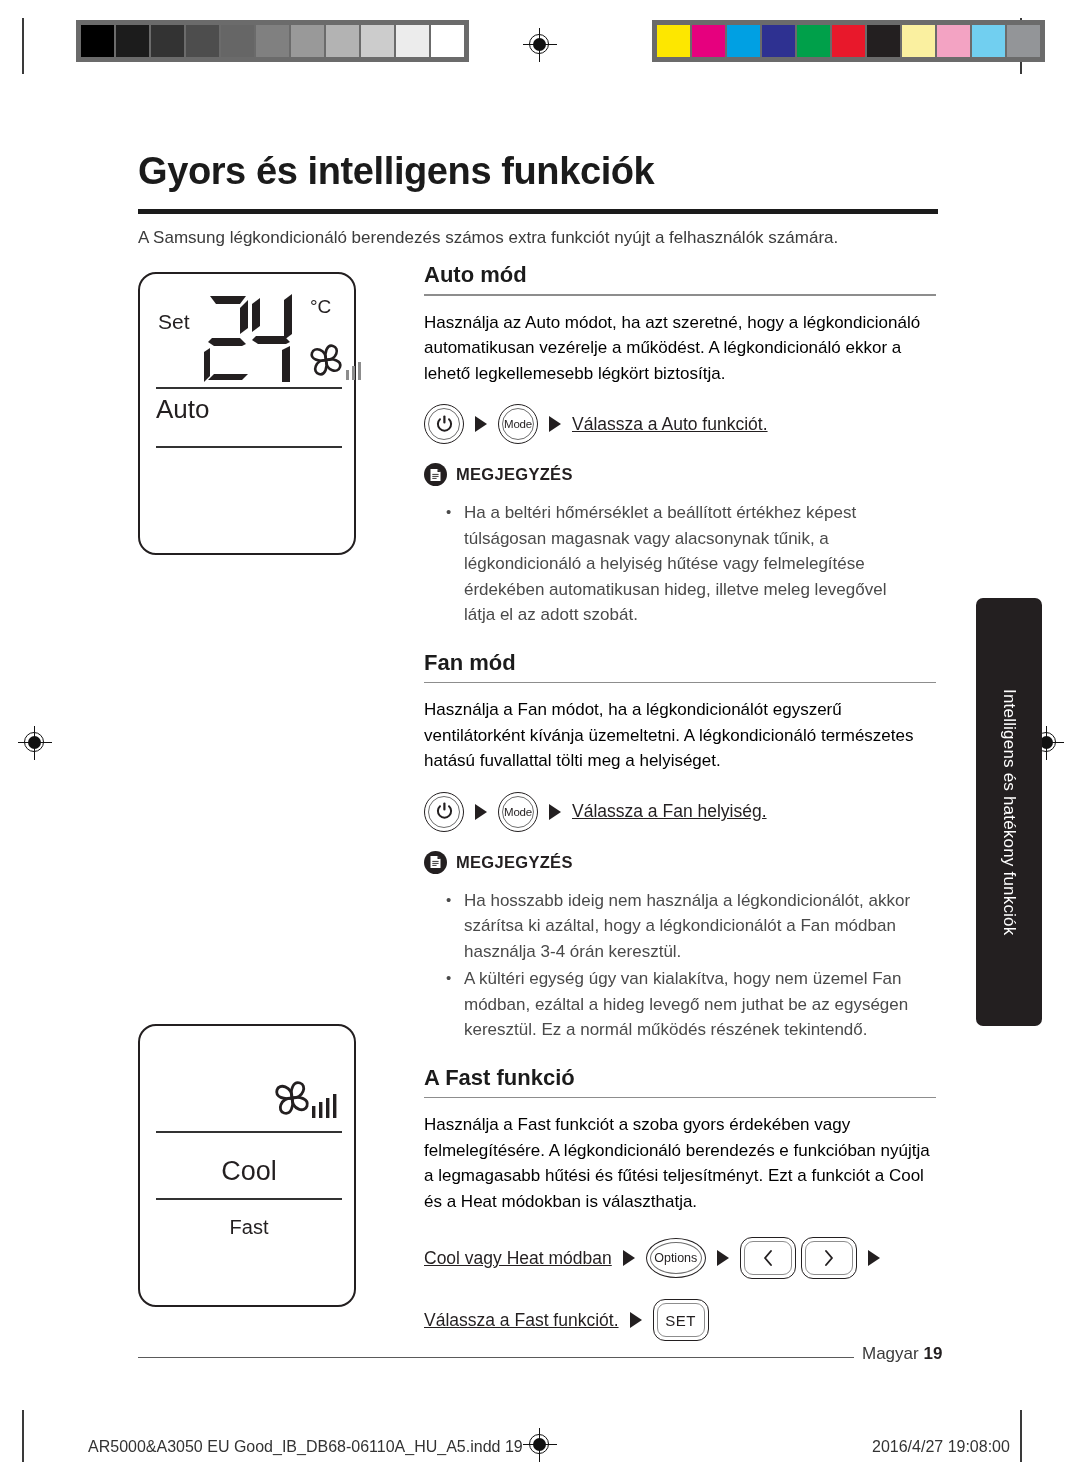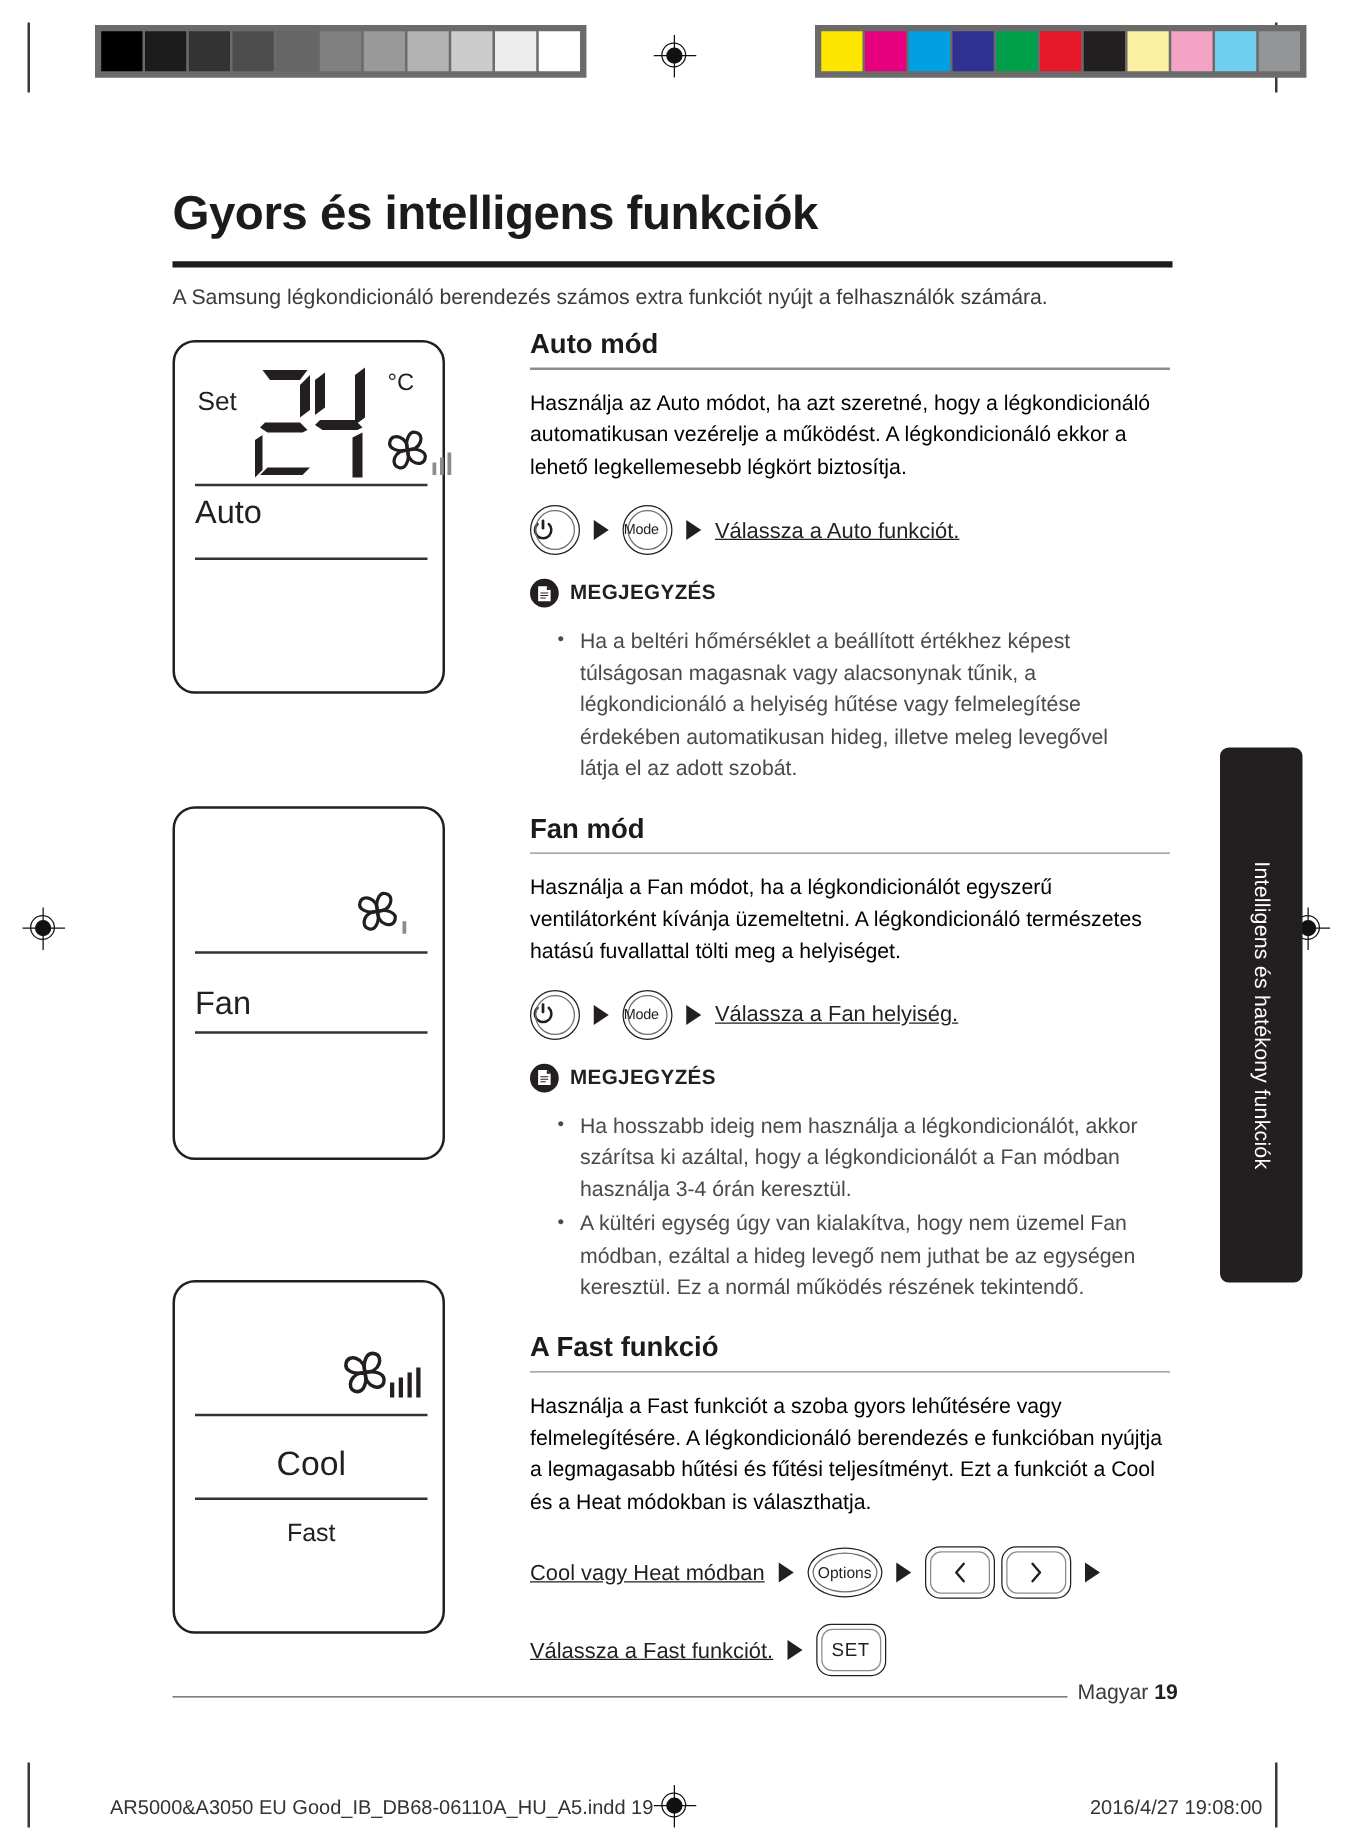--- a/index.html
+++ b/index.html
@@ -231,20 +231,21 @@
     border-bottom: 8px solid transparent;
     flex: 0 0 auto;
   }
 
   .btn-circle {
     width: 40px; height: 40px;
     border: 1.6px solid #231f20;
     border-radius: 50%;
     display: flex;
     align-items: center;
+    justify-content: center;
     box-sizing: border-box;
     flex: 0 0 auto;
     position: relative;
   }
   .btn-circle::after {
     content: "";
     position: absolute;
     left: 3px; top: 3px; right: 3px; bottom: 3px;
     border: 1.2px solid #6e6e6e;
     border-radius: 50%;
@@ -504,38 +505,20 @@
             <rect x="52" y="22" width="3" height="18"></rect>
           </g>
         </svg>
       </div>
     </div>
     <div class="panel-rule" style="top:113px;"></div>
     <div class="panel-mode-text mode-auto">Auto</div>
     <div class="panel-rule" style="top:172px;"></div>
   </div>
 
-  <div class="panel panel-fan">
-    <div class="fan-icon-wrap fan-fan">
-      <svg width="52" height="46" viewBox="0 0 52 46">
-        <g fill="none" stroke="#231f20" stroke-width="2.6">
-          <path d="M22 22 C22 11, 10 8, 8 15 C6 21, 15 24, 22 22 Z"></path>
-          <path d="M22 22 C33 22, 36 10, 29 8 C23 6, 20 15, 22 22 Z"></path>
-          <path d="M22 22 C22 33, 34 36, 36 29 C38 23, 29 20, 22 22 Z"></path>
-          <path d="M22 22 C11 22, 8 34, 15 36 C21 38, 24 29, 22 22 Z"></path>
-        </g>
-        <g fill="#8c8c8c">
-          <rect x="42" y="30" width="3" height="10"></rect>
-        </g>
-      </svg>
-    </div>
-    <div class="panel-rule" style="top:114px;"></div>
-    <div class="panel-mode-text mode-fan">Fan</div>
-    <div class="panel-rule" style="top:178px;"></div>
-  </div>
 
   <div class="panel panel-cool">
     <div class="fan-icon-wrap fan-cool">
       <svg width="72" height="50" viewBox="0 0 72 50">
         <g fill="none" stroke="#231f20" stroke-width="2.8">
           <path d="M24 22 C24 10, 11 7, 9 14 C7 21, 16 24, 24 22 Z"></path>
           <path d="M24 22 C36 22, 39 9, 32 7 C25 5, 22 14, 24 22 Z"></path>
           <path d="M24 22 C24 34, 37 37, 39 30 C41 23, 32 20, 24 22 Z"></path>
           <path d="M24 22 C12 22, 9 35, 16 37 C23 39, 26 30, 24 22 Z"></path>
         </g>
@@ -634,21 +617,21 @@
         <ul class="note-list">
           <li>Ha hosszabb ideig nem használja a légkondicionálót, akkor szárítsa ki azáltal, hogy a légkondicionálót a Fan módban használja 3-4 órán keresztül.</li>
           <li>A kültéri egység úgy van kialakítva, hogy nem üzemel Fan módban, ezáltal a hideg levegő nem juthat be az egységen keresztül. Ez a normál működés részének tekintendő.</li>
         </ul>
       </div>
     </section>
 
     <section style="margin-top:22px;">
       <h2 class="sec-heading">A Fast funkció</h2>
       <div class="sec-rule"></div>
-      <p class="body-copy">Használja a Fast funkciót a szoba gyors lehűtésére vagy felmelegítésére. A légkondicionáló berendezés e funkcióban nyújtja a legmagasabb hűtési és fűtési teljesítményt. Ezt a funkciót a Cool és a Heat módokban is választhatja.</p>
+      <p class="body-copy">Használja a Fast funkciót a szoba gyors érdekében vagy felmelegítésére. A légkondicionáló berendezés e funkcióban nyújtja a legmagasabb hűtési és fűtési teljesítményt. Ezt a funkciót a Cool és a Heat módokban is választhatja.</p>
 
       <div class="step-row" style="margin-top:22px;">
         <span class="step-text">Cool vagy Heat módban</span>
         <div class="tri"></div>
         <div class="btn-oval">
           <span class="oval-cap">Options</span>
         </div>
         <div class="tri"></div>
         <div class="key-pair">
           <div class="btn-key">

